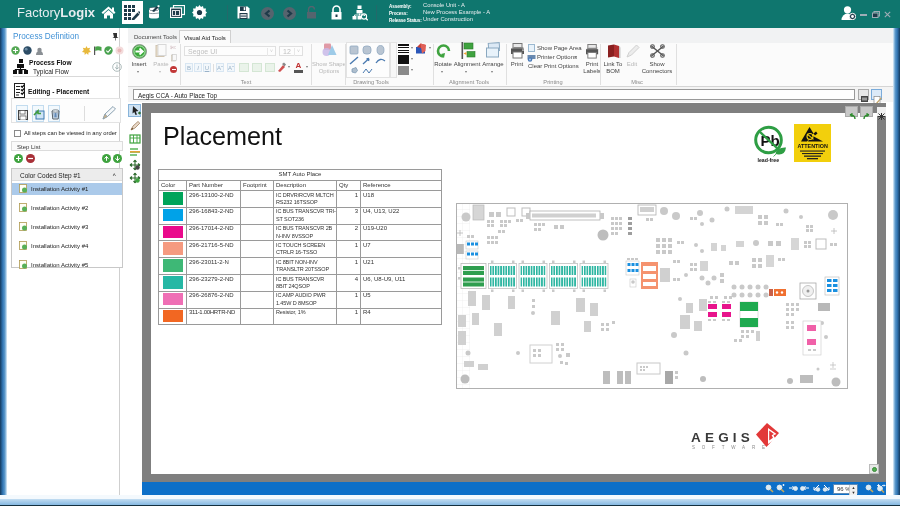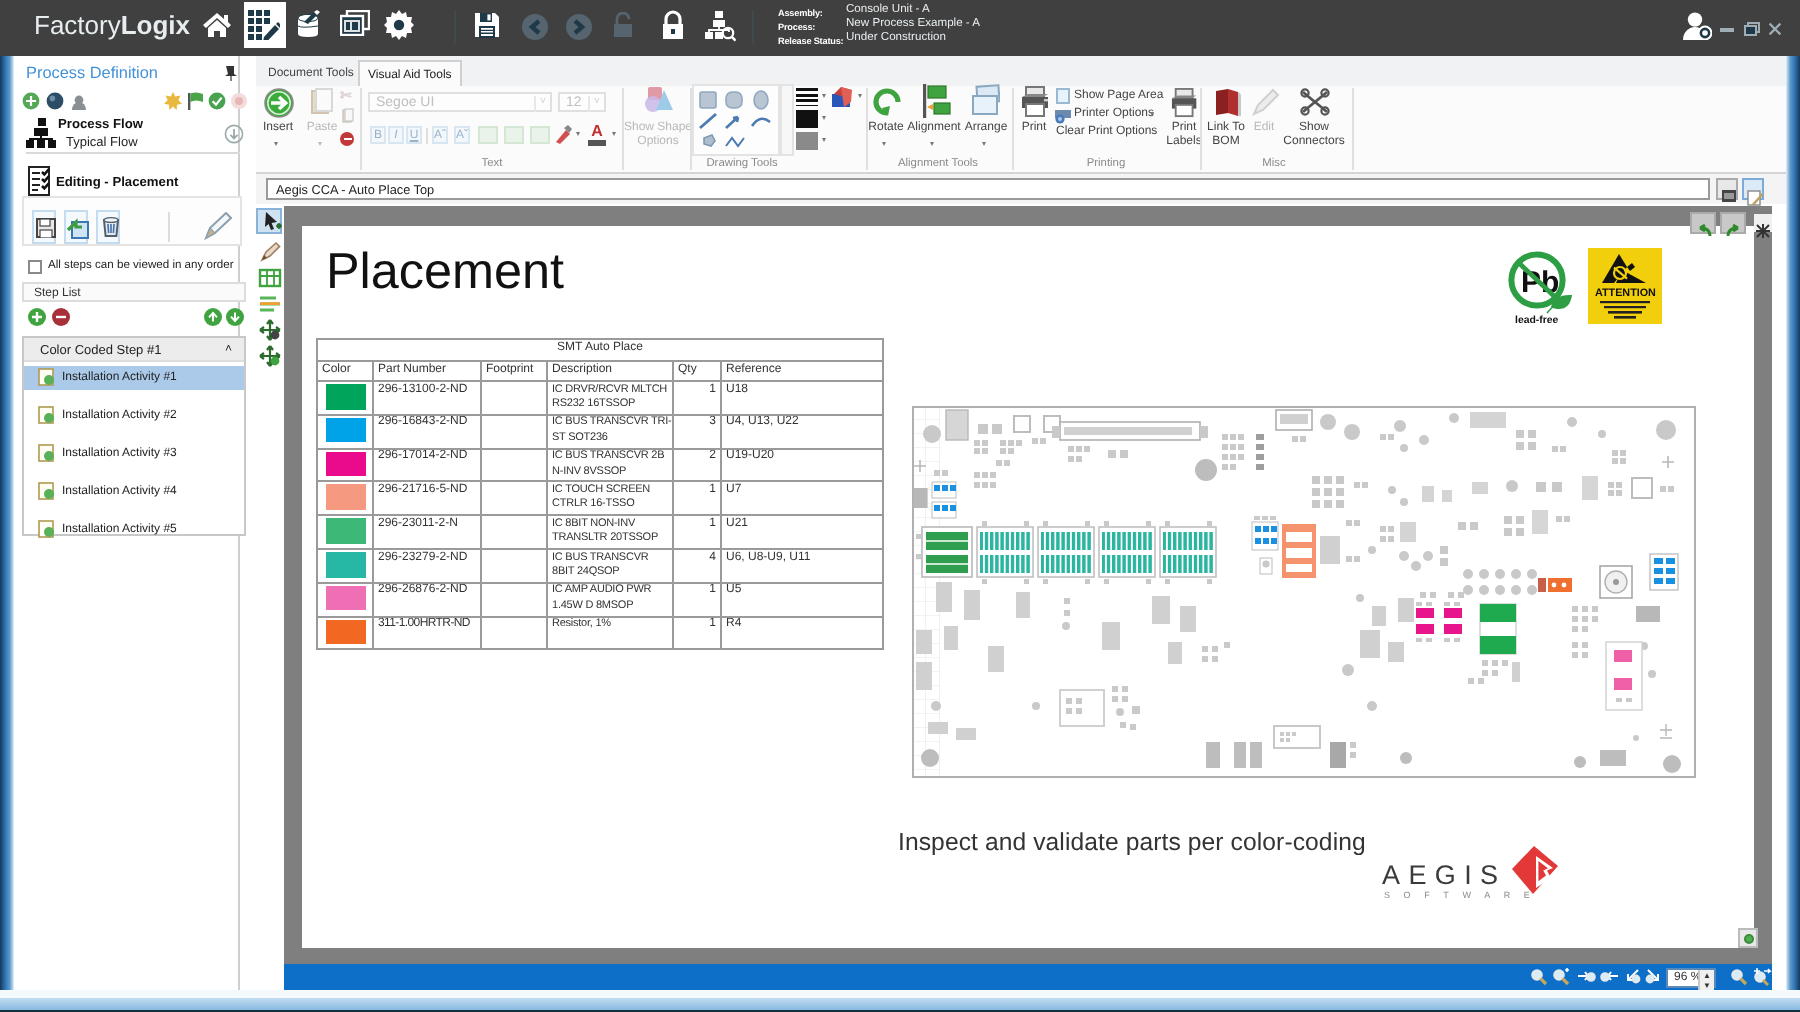--- a/index.html
+++ b/index.html
@@ -1,19 +1,19 @@
 <!DOCTYPE html>
 <html><head><meta charset="utf-8">
 <style>
 *{margin:0;padding:0;box-sizing:border-box;}
 body{font-family:"Liberation Sans",sans-serif;}
 #app{position:relative;width:900px;height:506px;overflow:hidden;background:#fff;}
 .abs{position:absolute;}
 
-#titlebar{left:0;top:0;width:900px;height:28px;background:#404040;color:#fff;}
+#titlebar{left:0;top:0;width:900px;height:28px;background:#0f766e;color:#fff;}
 #logo{left:17px;top:5px;font-size:13px;color:#e8edf0;letter-spacing:0px;}
 #logo b{font-weight:bold;}
 .tbsep{top:5px;width:1px;height:17px;background:#41576366;}
 
 #bleft{left:0;top:28px;width:7px;height:471px;background:linear-gradient(90deg,#14395c,#3377b5 40%,#5e9acb 70%,#bcd8ee 92%,#e8f2fa);}
 #bright{left:893px;top:28px;width:7px;height:471px;background:linear-gradient(270deg,#14395c,#3377b5 40%,#5e9acb 70%,#bcd8ee 92%,#e8f2fa);}
 #bbot1{left:0px;top:495px;width:900px;height:4px;background:#f4f9fd;}
 #bbot2{left:0px;top:499px;width:900px;height:5.5px;background:linear-gradient(180deg,#c3ddf1,#86b9e2);}
 #bbot3{left:0px;top:504.5px;width:900px;height:1.5px;background:#14303e;}
 
@@ -603,21 +603,20 @@
                 <div class="sw" style="background:#f26722;"></div>
               </td>
               <td style="letter-spacing:-0.3px;">311-1.00HRTR-ND</td>
               <td></td>
               <td class="ds">Resistor, 1%</td>
               <td style="text-align:right;">1</td>
               <td>R4</td>
             </tr>
       </tbody>
         </table>
-      <div class="abs" id="insptxt">Inspect and validate parts per color-coding</div>
 
       <svg class="abs" style="left:601px;top:12px;" width="38" height="38" viewBox="0 0 38 38">
         <text x="8.5" y="21" font-family="Liberation Sans" font-size="15" font-weight="bold" fill="#111">Pb</text>
         <circle cx="16.5" cy="15" r="12.8" fill="none" stroke="#2e9e44" stroke-width="3"></circle>
         <path d="M8 7 L25.5 23.5" stroke="#2e9e44" stroke-width="2.4"></path>
         <path d="M23.5 28.5 q1.5 -6.5 10.5 -6 q-1 7.5 -7.5 7 q-1.8 -0.2 -3 -1 Z" fill="#2e9e44"></path>
         <path d="M21.5 31.5 q4.5 -5.5 10 -7.5" stroke="#2e9e44" stroke-width="0.8" fill="none"></path>
         <text x="5.5" y="36.5" font-family="Liberation Sans" font-size="5.2" font-weight="bold" fill="#111">lead-free</text>
       </svg>
 
@@ -630,21 +629,21 @@
         <path d="M19.5 9.5 l2.5 -2 l1.5 2 l-2.5 2 Z" fill="#111"></path>
         <text x="3.5" y="24" font-family="Liberation Sans" font-size="5.4" font-weight="bold" fill="#111">ATTENTION</text>
         <g fill="#222">
             <rect x="6" y="26.5" width="25" height="1.1"></rect>
             <rect x="8" y="29" width="21" height="1.1"></rect>
             <rect x="10" y="31.5" width="17" height="1.3"></rect>
             <rect x="13" y="34" width="11" height="1.3"></rect>
           </g>
       </svg>
 
-      <div class="abs" style="left:540px;top:316.5px;font-size:13.5px;font-weight:normal;color:#3a3a3a;letter-spacing:4.2px;text-align:center;">AEGIS</div>
+      <div class="abs" style="left:540px;top:316.5px;font-size:13.5px;font-weight:bold;color:#3a3a3a;letter-spacing:4.2px;text-align:center;">AEGIS</div>
       <div class="abs" style="left:541px;top:332px;font-size:4.5px;color:#8a8a8a;letter-spacing:6.8px;">SOFTWARE</div>
       <svg class="abs" style="left:604px;top:309px;" width="25" height="26" viewBox="0 0 25 26">
         <path d="M1 12.5 L12 1 L24 11 L11.5 25 Z" fill="#e23838"></path>
         <path d="M13 6 L21.5 12 L18.5 13.2 L20.5 17 L13 22 Z" fill="#fff"></path>
         <path d="M14.2 8.5 L19 12.1 L16.6 13.2 L18 15.8 L14.2 18.6 Z" fill="#e23838"></path>
       </svg>
 
       <svg class="abs" style="left:305px;top:90px;" width="392" height="186" viewBox="0 0 392 186" id="pcbsvg">
         <defs>
           <pattern id="ts" width="2.6" height="8" patternUnits="userSpaceOnUse">

